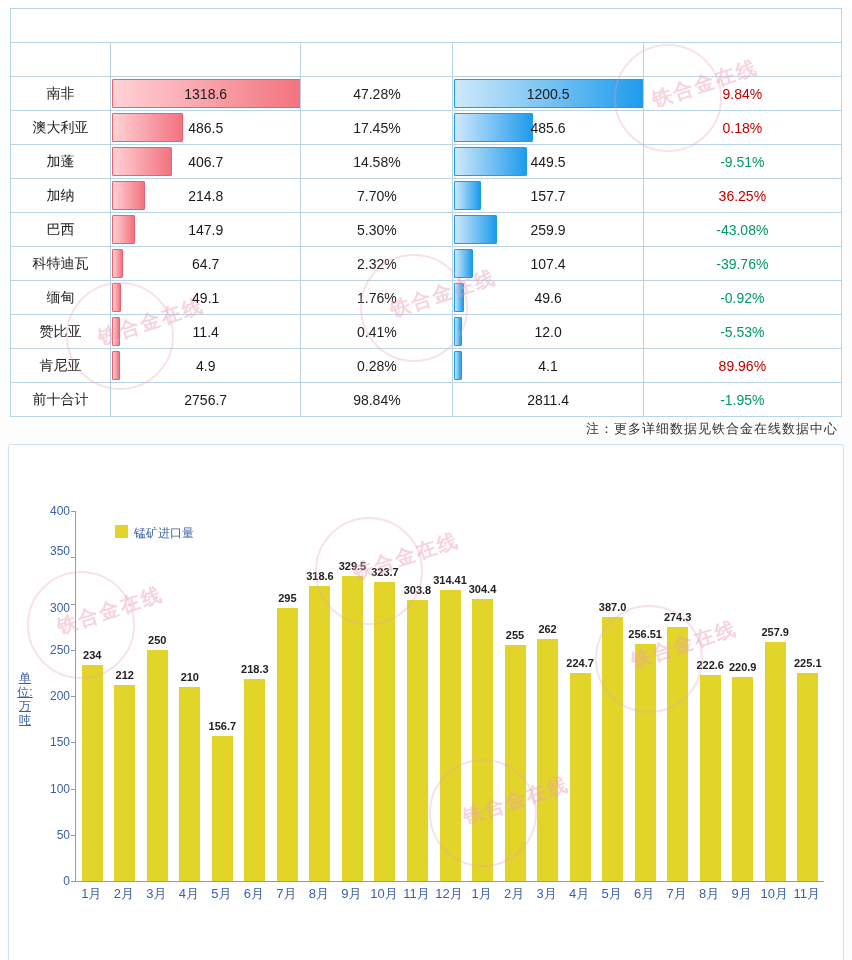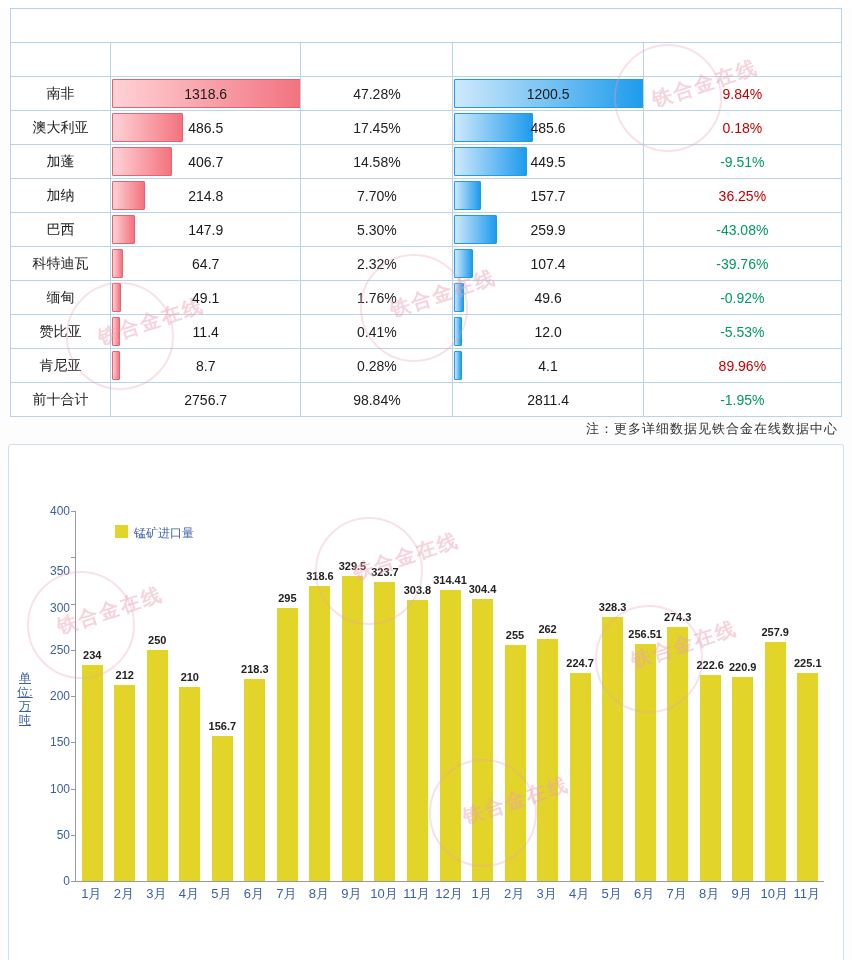--- a/index.html
+++ b/index.html
@@ -308,21 +308,21 @@
           </tr>
           <tr>
             <td class="country-cell">赞比亚</td>
             <td class="barcell"><div class="bar bar-red" style="width: 6px;"></div><span class="val">11.4</span></td>
             <td>0.41%</td>
             <td class="barcell"><div class="bar bar-blue" style="width: 6px;"></div><span class="val">12.0</span></td>
             <td class="neg">-5.53%</td>
           </tr>
           <tr>
             <td class="country-cell">肯尼亚</td>
-            <td class="barcell"><div class="bar bar-red" style="width: 6px;"></div><span class="val">8.7</span></td>
+            <td class="barcell"><div class="bar bar-red" style="width: 6px;"></div><span class="val">4.9</span></td>
             <td>0.28%</td>
             <td class="barcell"><div class="bar bar-blue" style="width: 6px;"></div><span class="val">4.1</span></td>
             <td class="pos">89.96%</td>
           </tr>
           <tr>
             <td class="country-cell">前十合计</td>
             <td class="barcell"><span class="val">2756.7</span></td>
             <td>98.84%</td>
             <td class="barcell"><span class="val">2811.4</span></td>
             <td class="neg">-1.95%</td>
@@ -376,21 +376,21 @@
             <div class="cbarlabel" style="left: 374px; bottom: 294.829px;">314.41</div>
             <div class="cbar" style="left: 396.022px; height: 281.57px; background: rgb(227, 212, 42);"></div>
             <div class="cbarlabel" style="left: 406.522px; bottom: 285.57px;">304.4</div>
             <div class="cbar" style="left: 428.543px; height: 235.875px; background: rgb(227, 212, 42);"></div>
             <div class="cbarlabel" style="left: 439.043px; bottom: 239.875px;">255</div>
             <div class="cbar" style="left: 461.065px; height: 242.35px; background: rgb(227, 212, 42);"></div>
             <div class="cbarlabel" style="left: 471.565px; bottom: 246.35px;">262</div>
             <div class="cbar" style="left: 493.587px; height: 207.847px; background: rgb(227, 212, 42);"></div>
             <div class="cbarlabel" style="left: 504.087px; bottom: 211.847px;">224.7</div>
             <div class="cbar" style="left: 526.109px; height: 263.995px; background: rgb(227, 212, 42);"></div>
-            <div class="cbarlabel" style="left: 536.609px; bottom: 267.995px;">328.3</div>
+            <div class="cbarlabel" style="left: 536.609px; bottom: 267.995px;">387.0</div>
             <div class="cbar" style="left: 558.63px; height: 237.272px; background: rgb(227, 212, 42);"></div>
             <div class="cbarlabel" style="left: 569.13px; bottom: 241.272px;">256.51</div>
             <div class="cbar" style="left: 591.152px; height: 253.727px; background: rgb(227, 212, 42);"></div>
             <div class="cbarlabel" style="left: 601.652px; bottom: 257.728px;">274.3</div>
             <div class="cbar" style="left: 623.674px; height: 205.905px; background: rgb(227, 212, 42);"></div>
             <div class="cbarlabel" style="left: 634.174px; bottom: 209.905px;">222.6</div>
             <div class="cbar" style="left: 656.196px; height: 204.333px; background: rgb(227, 212, 42);"></div>
             <div class="cbarlabel" style="left: 666.696px; bottom: 208.333px;">220.9</div>
             <div class="cbar" style="left: 688.717px; height: 238.557px; background: rgb(227, 212, 42);"></div>
             <div class="cbarlabel" style="left: 699.217px; bottom: 242.557px;">257.9</div>
@@ -404,21 +404,21 @@
           <div class="ytick" style="top: 277.5px;">100</div>
           <div class="ytickmark" style="top: 277.5px;"></div>
           <div class="ytick" style="top: 231.25px;">150</div>
           <div class="ytickmark" style="top: 231.25px;"></div>
           <div class="ytick" style="top: 185px;">200</div>
           <div class="ytickmark" style="top: 185px;"></div>
           <div class="ytick" style="top: 138.75px;">250</div>
           <div class="ytickmark" style="top: 138.75px;"></div>
           <div class="ytick" style="top: 97px; text-align: center;">300</div>
           <div class="ytickmark" style="top: 92.5px;"></div>
-          <div class="ytick" style="top: 60px; margin-left: 40px;">350</div>
+          <div class="ytick" style="top: 40px; margin-left: 40px;">350</div>
           <div class="ytickmark" style="top: 46.25px;"></div>
           <div class="ytick" style="top: 0px;">400</div>
           <div class="ytickmark" style="top: 0px;"></div>
         </div>
       <div id="ticks-layer">
           <div class="xtick" style="left: 82.2609px;">1月</div>
           <div class="xtick" style="left: 114.783px;">2月</div>
           <div class="xtick" style="left: 147.304px;">3月</div>
           <div class="xtick" style="left: 179.826px;">4月</div>
           <div class="xtick" style="left: 212.348px;">5月</div>

